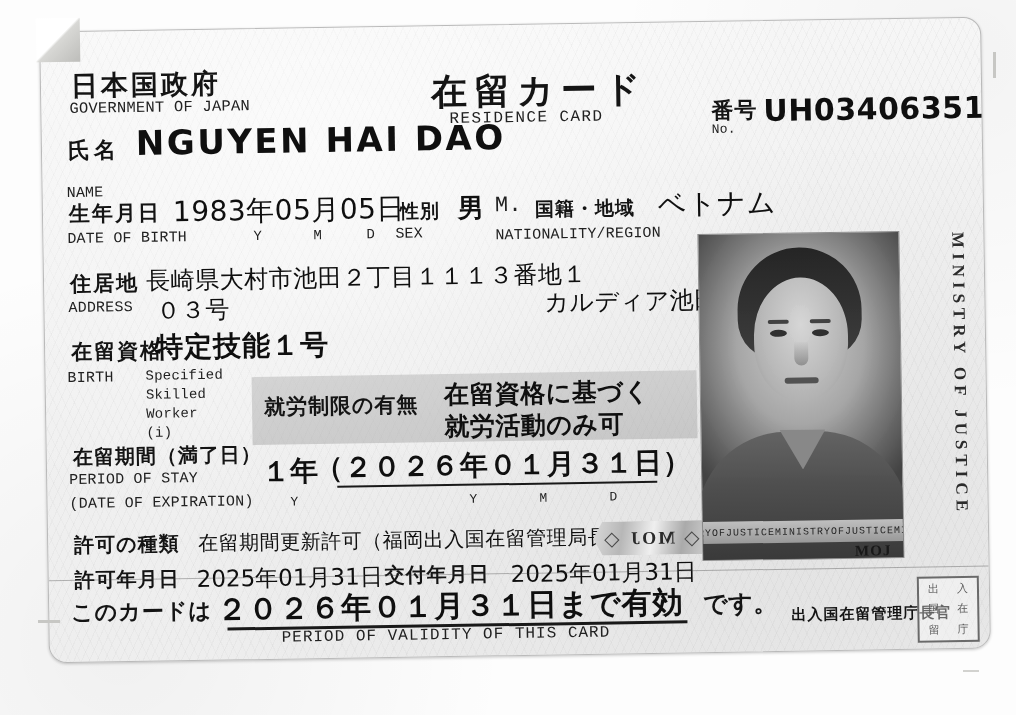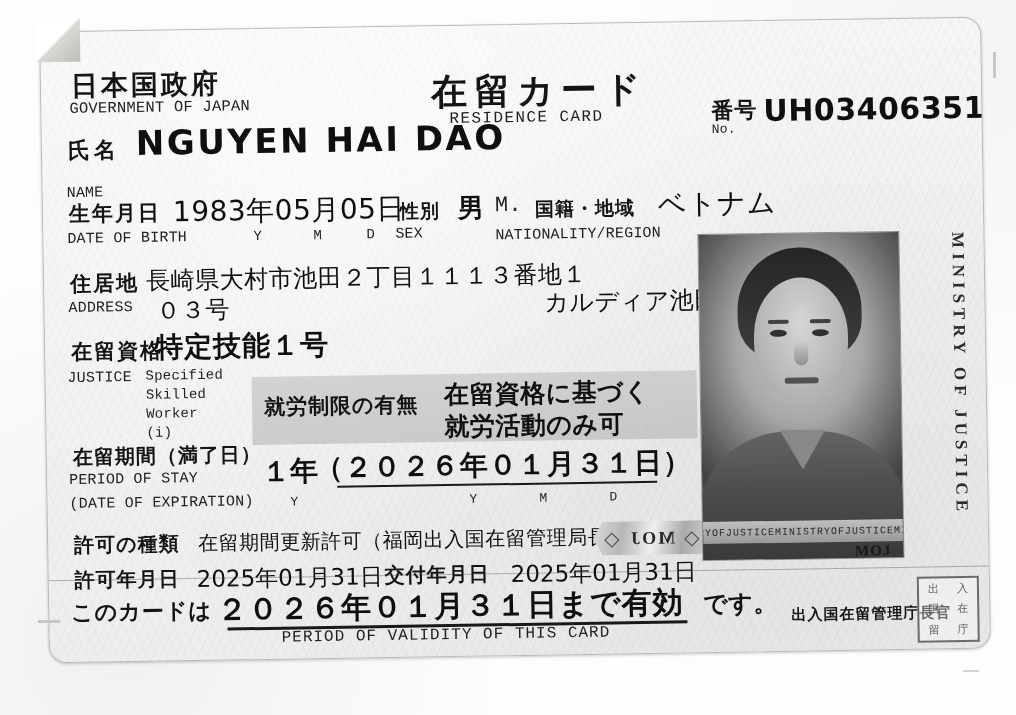--- a/index.html
+++ b/index.html
@@ -495,21 +495,21 @@
     <div class="en lbl-nat-en layer">NATIONALITY/REGION</div>
     <div class="hand val-nat layer">ベトナム</div>
 
     <div class="jp lbl-addr-jp layer">住居地</div>
     <div class="en lbl-addr-en layer">ADDRESS</div>
     <div class="hand val-addr-1 layer">長崎県大村市池田２丁目１１１３番地１</div>
     <div class="hand val-addr-2 layer">０３号</div>
     <div class="hand val-addr-3 layer">カルディア池田２</div>
 
     <div class="jp lbl-status-jp layer">在留資格</div>
-    <div class="en lbl-status-en layer">JUSTICE</div>
+    <div class="en lbl-status-en layer">BIRTH</div>
     <div class="hand val-status layer">特定技能１号</div>
     <div class="en val-status-en layer" style="white-space: pre-line;">Specified
 Skilled
 Worker
 (i)</div>
 
     <div class="work-band layer"></div>
     <div class="jp lbl-work-jp layer">就労制限の有無</div>
     <div class="hand val-work-1 layer">在留資格に基づく</div>
     <div class="hand val-work-2 layer">就労活動のみ可</div>

